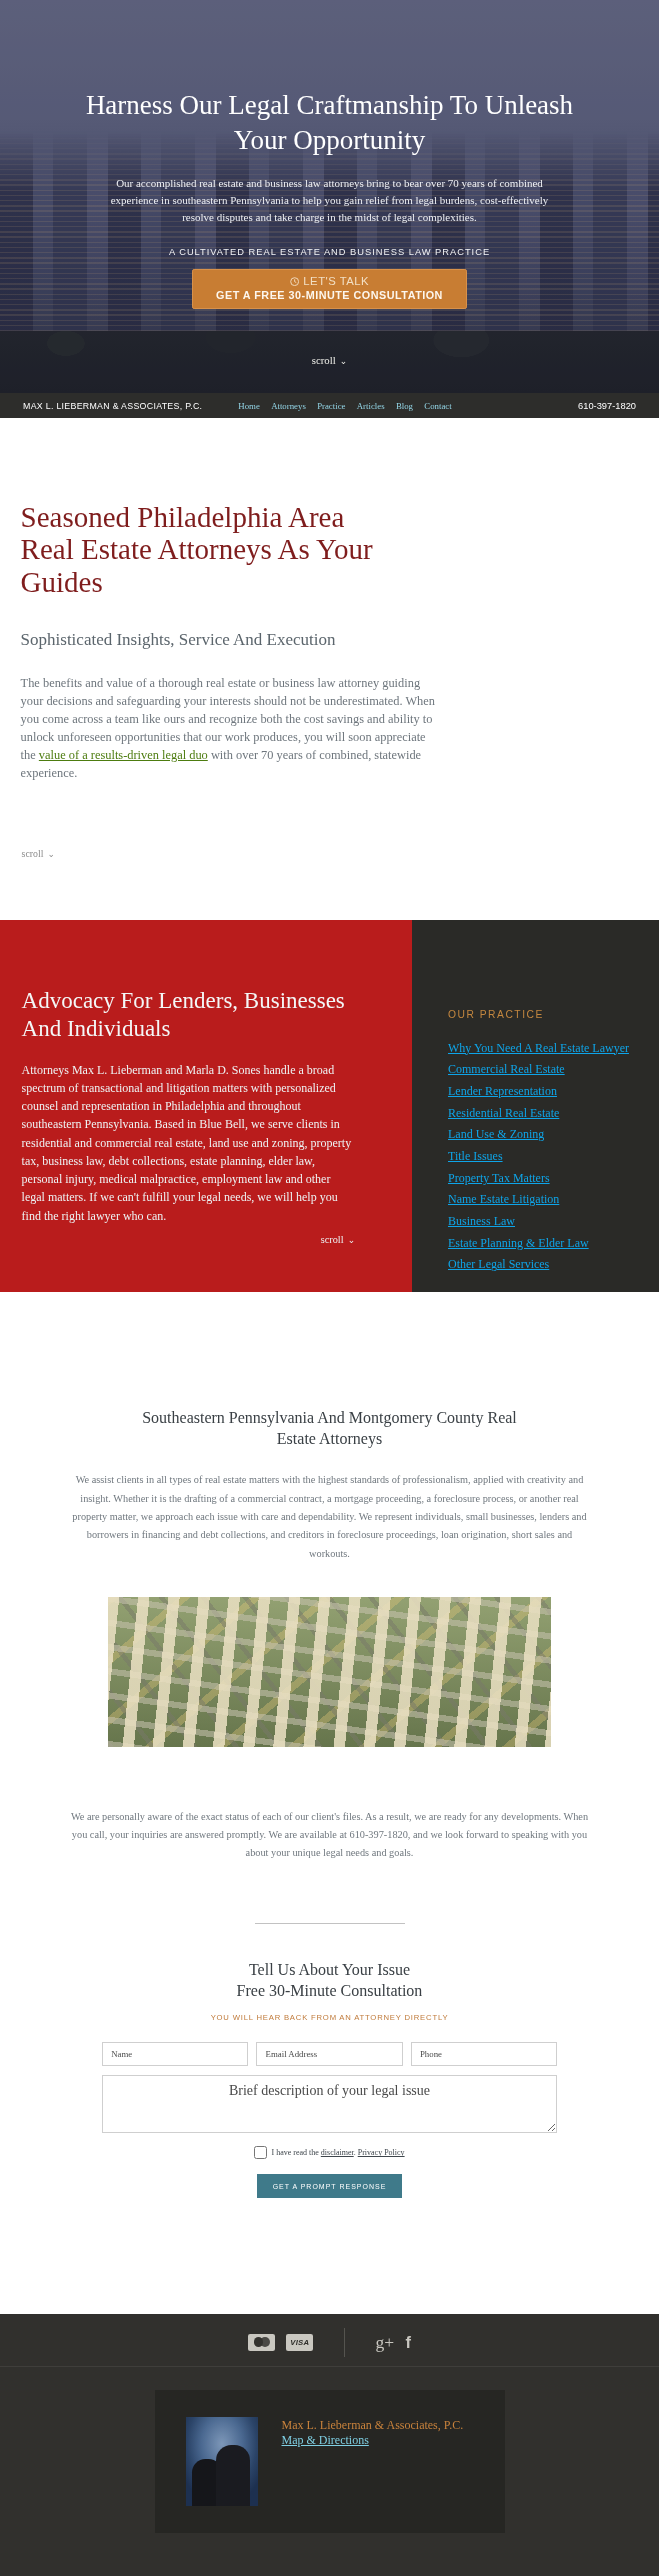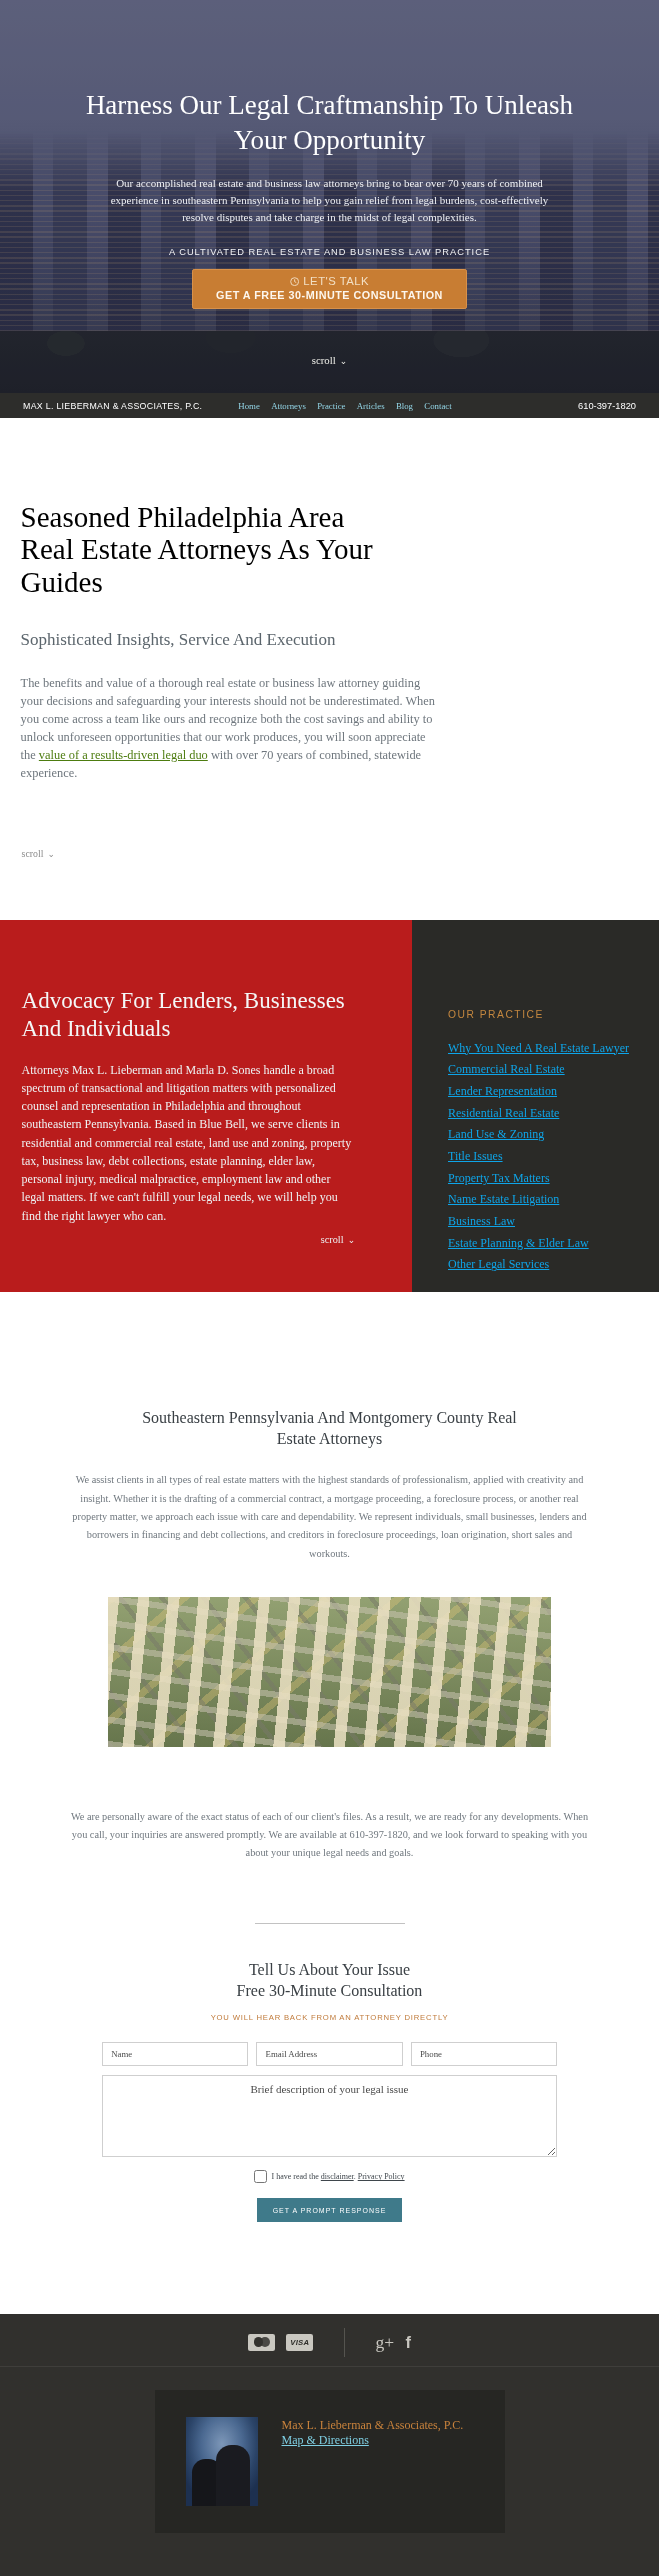--- a/index.html
+++ b/index.html
@@ -32,21 +32,21 @@
 
   
   .navbar { height:25px; background:#2d2d2b; display:flex; align-items:center; padding:0 23px; }
   .brand { color:#fff; font-family:"Liberation Sans",sans-serif; font-size:8.8px; letter-spacing:0.3px; white-space:nowrap; }
   .nav-links { display:flex; gap:11.3px; margin-left:36px; }
   .nav-links a { color:#93d5e6; font-size:8.8px; text-decoration:none; cursor:pointer; }
   .nav-phone { margin-left:auto; color:#fff; font-family:"Liberation Sans",sans-serif; font-size:9.3px; }
 
   
   .intro { height:502px; background:#fff; padding:83px 20.6px 0; position:relative; }
-  .intro h2 { color:#000000; font-weight:400; font-size:29px; line-height:1.12; max-width:361px; }
+  .intro h2 { color:#7f1d1d; font-weight:400; font-size:29px; line-height:1.12; max-width:361px; }
   .intro h3 { color:#5b656c; font-weight:400; font-size:17px; margin-top:32px; }
   .intro p { color:#6e767d; font-size:12.4px; line-height:1.45; max-width:422px; margin-top:25px; }
   .intro a.text-link { color:#4d7c0f; text-decoration:underline; cursor:pointer; }
   .intro .scroll { position:absolute; bottom:61px; left:21.6px; color:#8a8a8a; font-size:9.8px; }
 
   
   .advocacy { height:372px; display:flex; }
   .adv-left { width:412px; background:#b91c1c; padding:67px 46px 0 21.6px; position:relative; }
   .adv-left h2 { color:#f4f7f7; font-weight:400; font-size:23px; line-height:1.2; }
   .adv-left p { color:#eef3f4; font-size:12px; line-height:1.52; margin-top:18.5px; max-width:335px; }
@@ -69,21 +69,21 @@
       repeating-linear-gradient(140deg, rgba(230,200,120,.35) 0 7.2px, transparent 7.2px 46px),
       linear-gradient(#93a172,#66754c); }
   .se-para2 { color:#70787f; font-size:10.3px; line-height:1.78; max-width:520px; margin:61px auto 0; }
   .divider { width:150px; height:0.5px; background:#c2c2c2; margin:60px auto 0; }
   .form-title { margin-top:37px; color:#3a4045; font-weight:400; font-size:16px; line-height:1.35; }
   .form-note { margin-top:11.3px; color:#c07a3a; font-family:"Liberation Sans",sans-serif; font-size:7.7px; letter-spacing:0.8px; }
   .form-wrap { width:455px; margin:19.6px auto 0; }
   .form-row { display:flex; gap:8.2px; }
   .form-row input { flex:1; height:24px; border:0.5px solid #cfcfcf; background:#fff; font-family:"Liberation Serif",serif; font-size:8.8px; color:#333; padding:0 8.2px; }
   .form-row input::placeholder, .form-wrap textarea::placeholder { color:#4a4a4a; opacity:1; }
-  .form-wrap textarea { width:100%; height:82px; margin-top:9.3px; border:0.5px solid #cfcfcf; resize:vertical; font-family:"Liberation Serif",serif; font-size:11px; color:#333; padding:7.2px; text-align:center; }
+  .form-wrap textarea { width:100%; height:58px; margin-top:9.3px; border:0.5px solid #cfcfcf; resize:vertical; font-family:"Liberation Serif",serif; font-size:14px; color:#333; padding:7.2px; text-align:center; }
   .disclaimer-row { margin-top:11.3px; color:#3f464c; font-size:8px; display:flex; justify-content:center; align-items:center; gap:4.1px; }
   .disclaimer-row a { color:#3f464c; text-decoration:underline; cursor:pointer; }
   .submit-btn { margin-top:14.4px; display:inline-block; background:#3f7a8a; color:#fff; border:none; font-family:"Liberation Sans",sans-serif; font-size:7px; letter-spacing:1px; padding:8.8px 15.5px; cursor:pointer; }
 
   
   .footer { height:315px; background:#31302d; text-align:center; padding-top:17.5px; }
   .pay-strip { display:flex; justify-content:center; align-items:center; gap:11.3px; height:21.6px; }
   .card-icon { width:27px; height:17.5px; background:#c9c7c0; border-radius:2.1px; display:flex; align-items:center; justify-content:center; position:relative; }
   .mc-c1,.mc-c2 { width:9.8px; height:9.8px; border-radius:50%; background:#34332f; display:inline-block; }
   .mc-c2 { margin-left:-3.6px; opacity:.85; }

